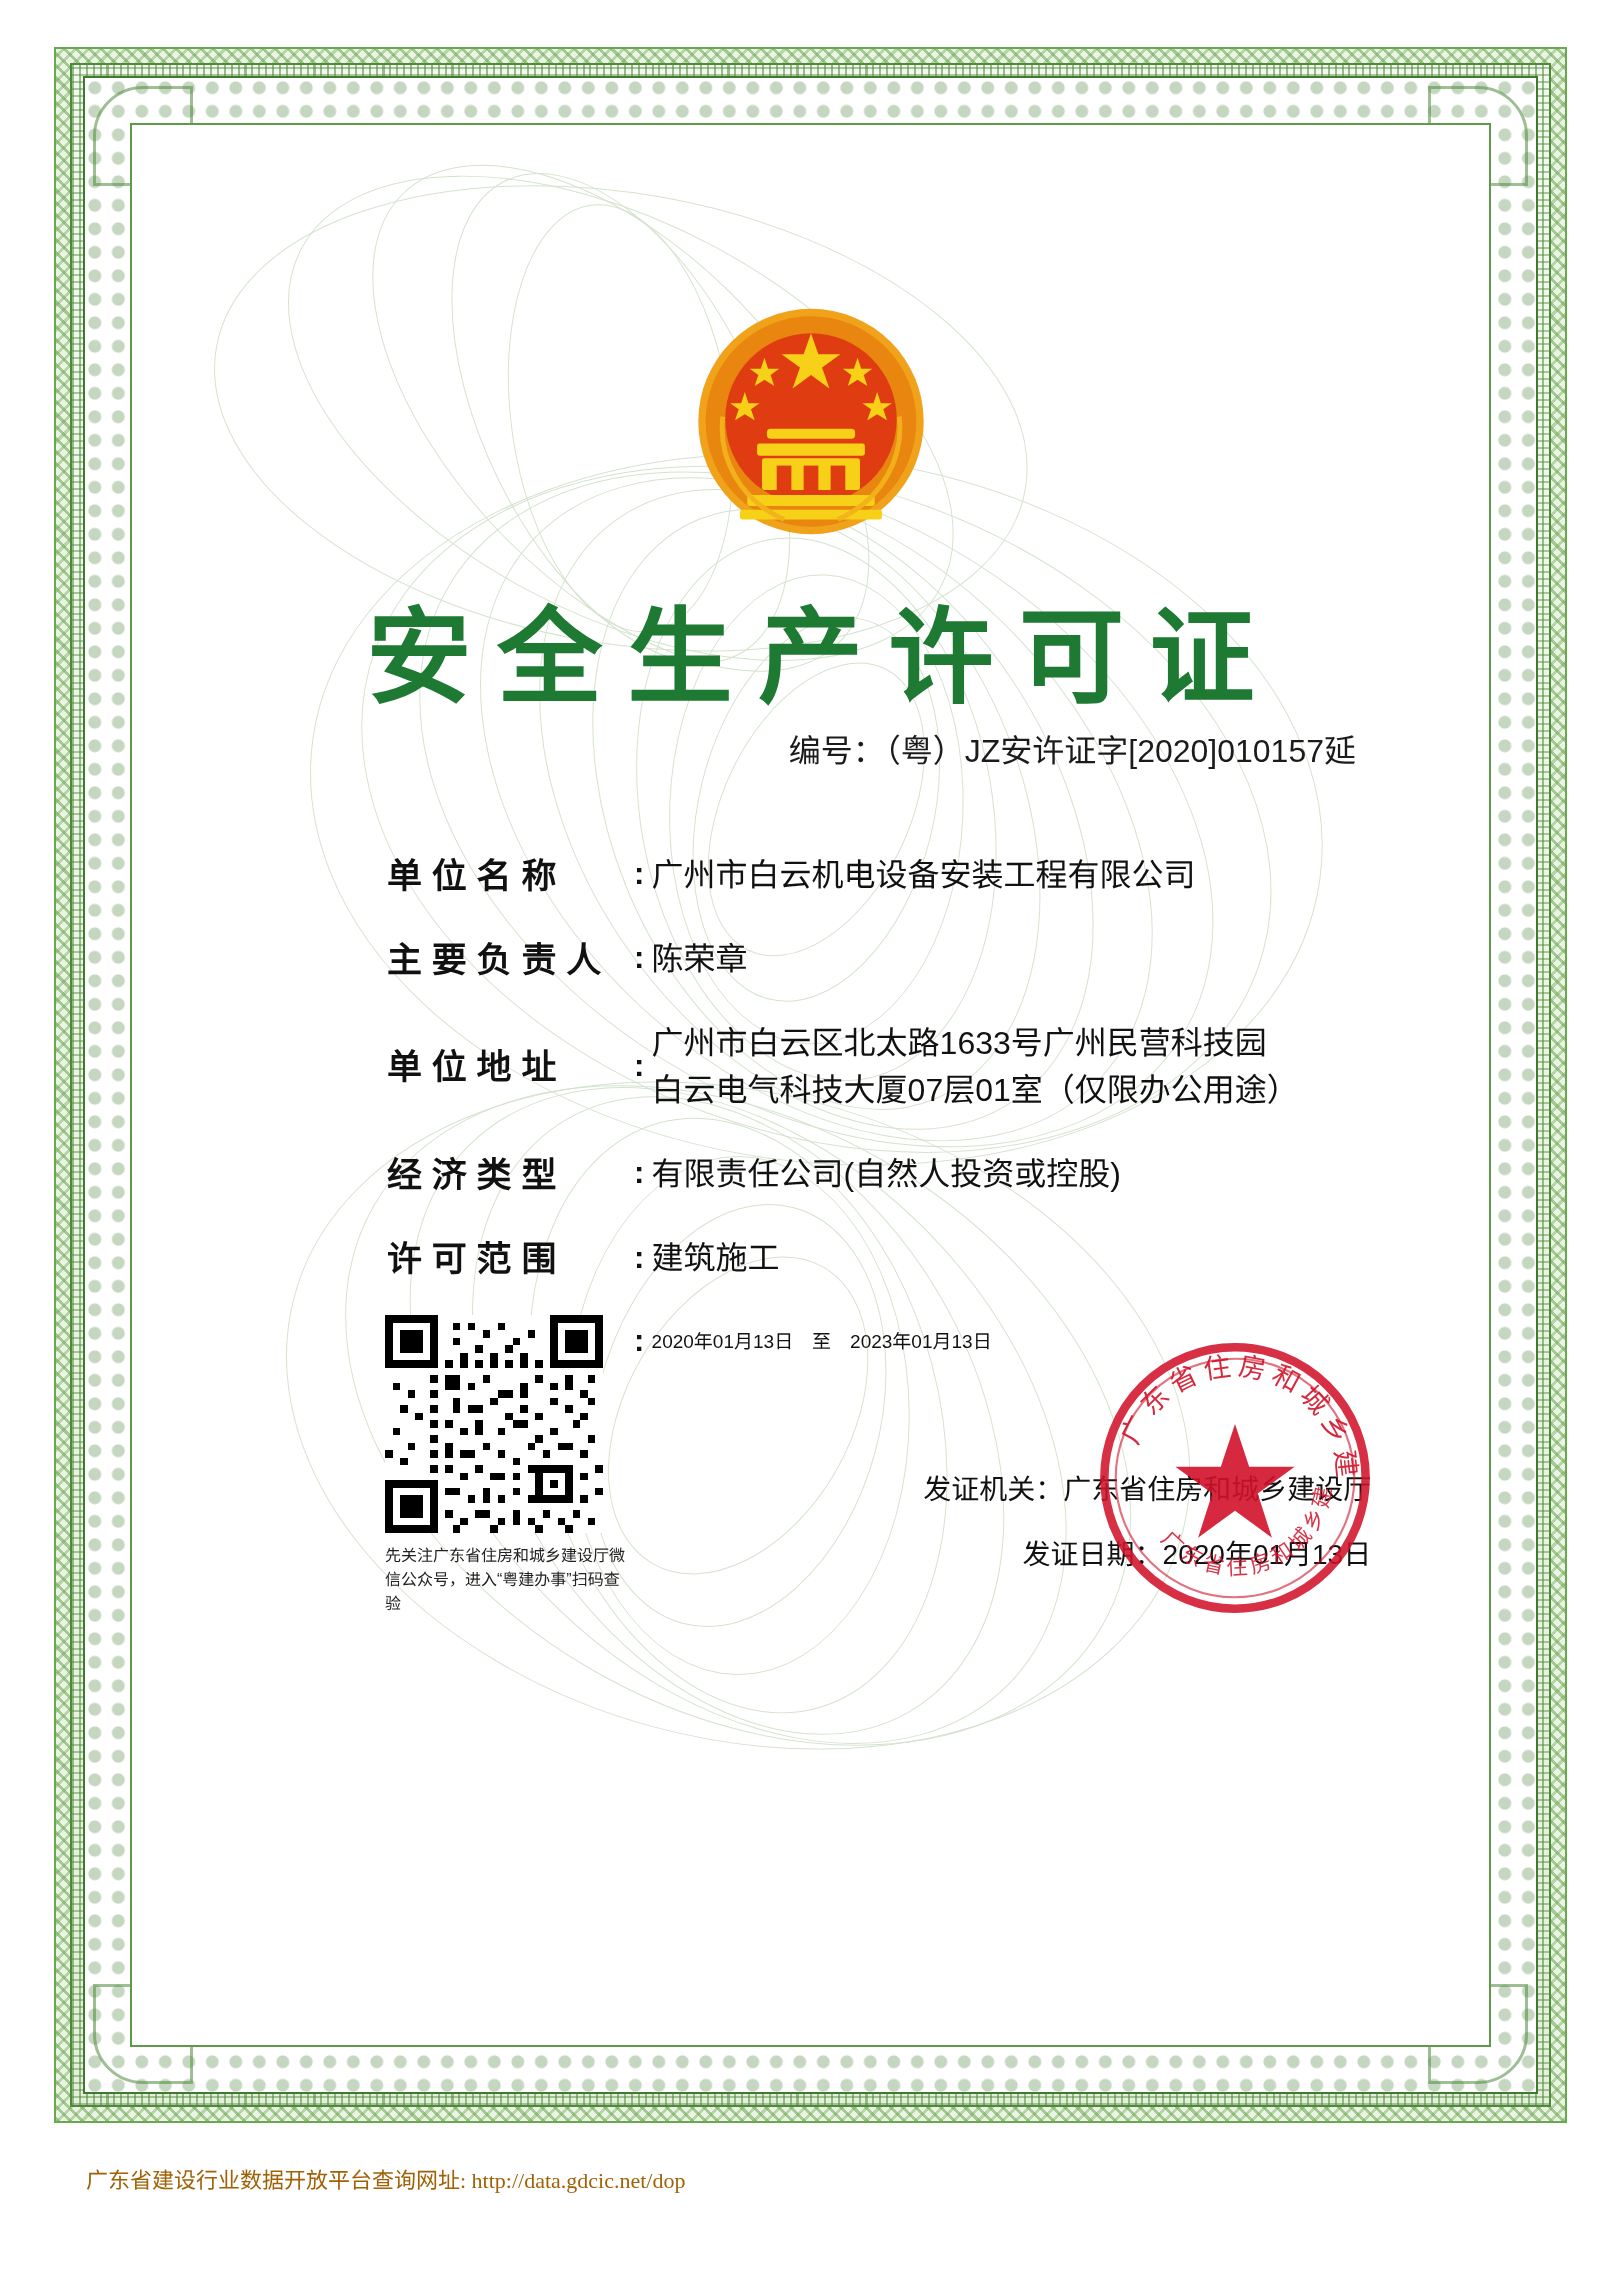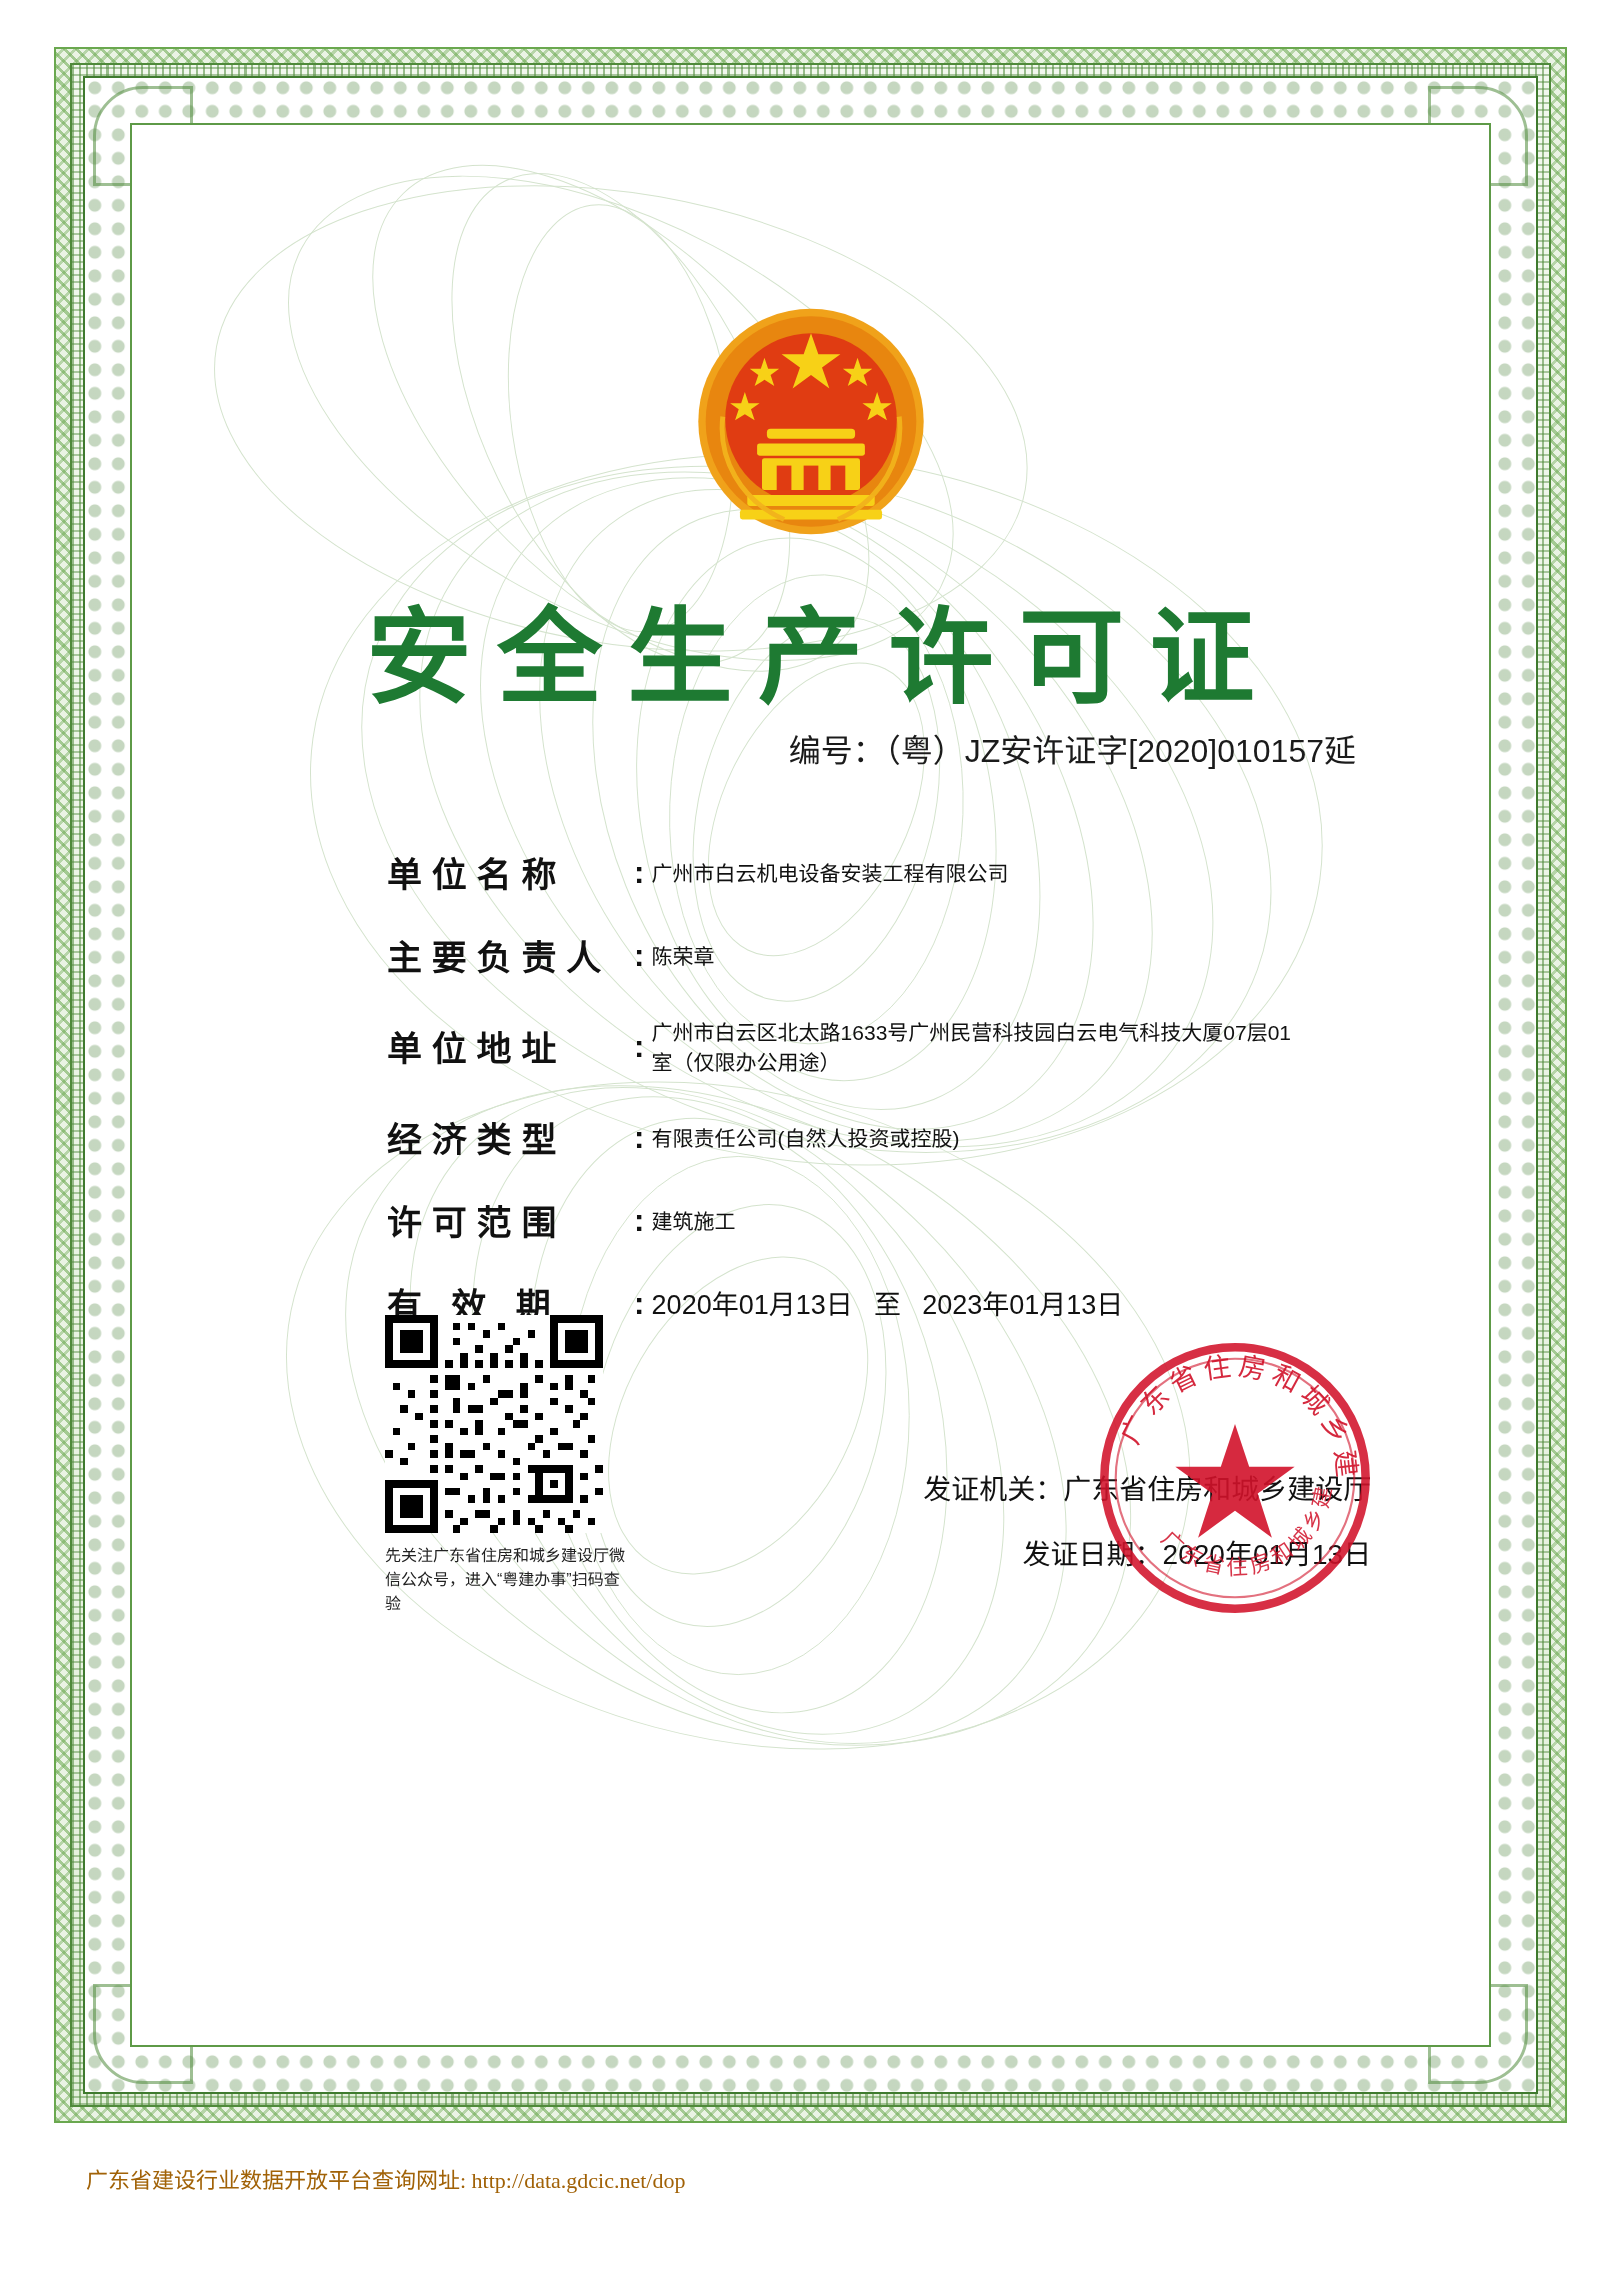--- a/index.html
+++ b/index.html
@@ -160,27 +160,27 @@
   }
   .row .colon {
     flex: 0 0 17.6px;
     font-size: 31px;
     font-weight: bold;
     color: #111;
     padding-top: 3.9px;
   }
   .row .value {
     flex: 1 1 auto;
-    font-size: 21px;
+    font-size: 32px;
     color: #111111;
     line-height: 1.45;
     padding-top: 5.9px;
     max-width: 647px;
   }
-  .row.valid .value { font-size: 27px; }
+  .row.valid .value { font-size: 19px; }
   .row.valid .value .sep { margin: 0 13.7px; }
 
   
   .qr {
     position: absolute;
     left: 145px;
     top: 1096px;
     width: 218px;
     height: 218px;
   }

